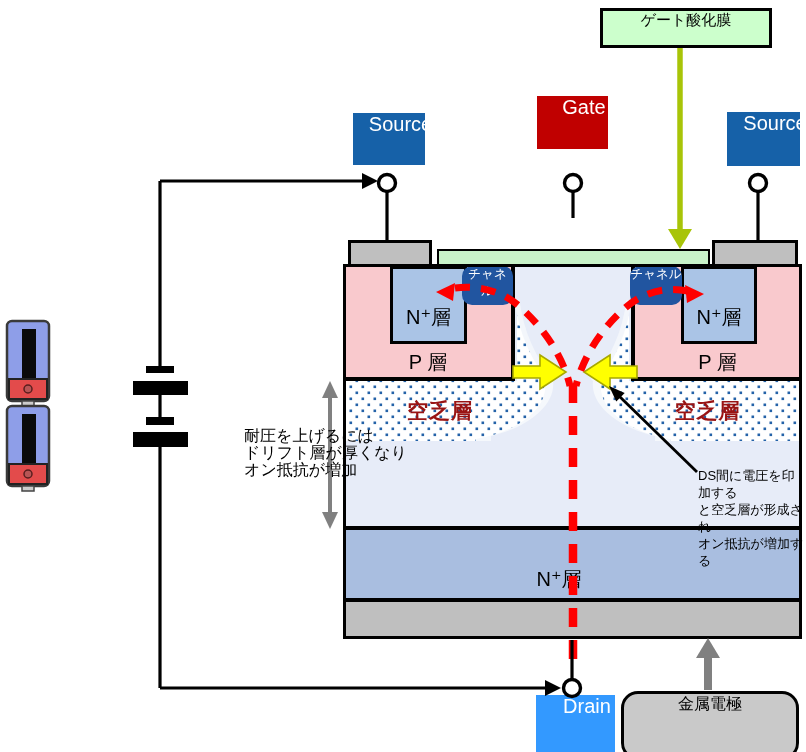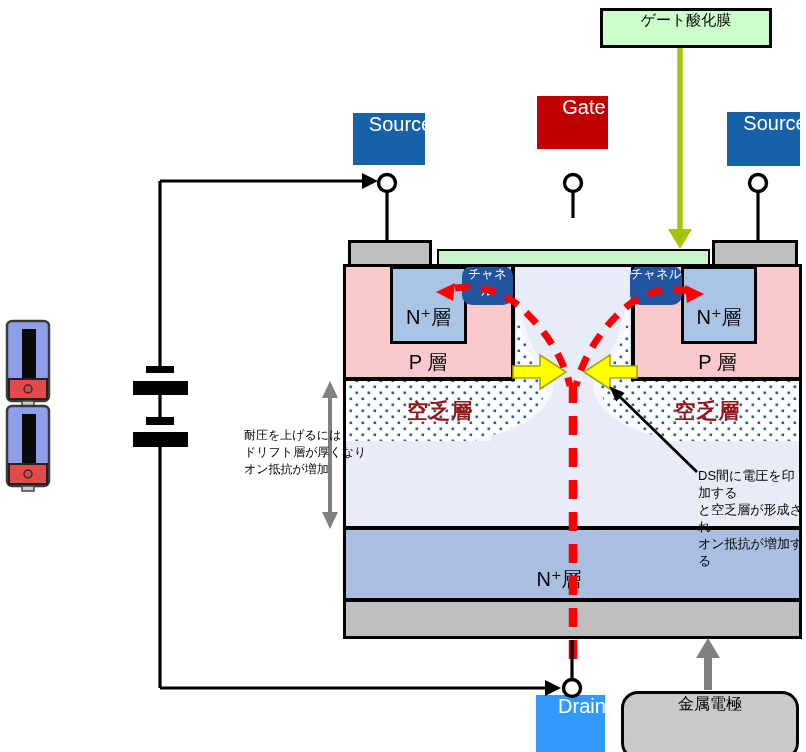--- a/index.html
+++ b/index.html
@@ -23,42 +23,42 @@
   .nplus{background:var(--c-n_plus_blue);border:3px solid #000;z-index:11;}
   .channel{background:var(--c-channel_navy);border-radius:10px;color:#fff;font-size:12.5px;z-index:12;}
   .band{background:#fff;z-index:10;}
   .drift{background:var(--c-drift_lavender);z-index:10;}
   .substrate{background:var(--c-substrate_blue);border-top:4px solid #000;z-index:10;}
   .botmetal{background:var(--c-metal_gray);border-top:4px solid #000;z-index:10;}
   .bodyborder{border:3.5px solid #000;z-index:14;pointer-events:none;background:transparent;}
   
   .lyrlabel{font-size:20px;color:#000;z-index:15;}
   .deplabel{font-size:21px;font-weight:bold;color:var(--c-depletion_text_red);z-index:30;letter-spacing:1px;font-family:Liberation Mono, monospace;}
-  .note{font-size:12px;color:#000;line-height:17px;white-space:pre-line;z-index:30;}
+  .note{font-size:16px;color:#000;line-height:17px;white-space:pre-line;z-index:30;}
   svg.overlay{position:absolute;left:0;top:0;z-index:20;pointer-events:none;}
 </style>
 </head>
 <body>
 
 <div id="stage">
 
   <div class="abs ctr callout" style="left:600px;top:8px;width:172px;height:40px;">
     <span>ゲート酸化膜</span>
   </div>
 
   <div class="abs ctr term src" style="left:353px;top:113px;width:72px;height:52px;">
     <span>Source</span>
   </div>
   <div class="abs ctr term gatebox" style="left:537px;top:96px;width:71px;height:53px;">
     <span>Gate</span>
   </div>
   <div class="abs ctr term src" style="left:727px;top:112px;width:73px;height:54px;">
     <span>Source</span>
   </div>
-  <div class="abs ctr term drainbox" style="left:536px;top:695px;width:69px;height:57px;">
+  <div class="abs ctr term drainbox" style="left:536px;top:695px;width:79px;height:57px;">
     <span>Drain</span>
   </div>
   <div class="abs ctr metalbox" style="left:621px;top:691px;width:178px;height:69px;border-radius:17px;">
     <span>金属電極</span>
   </div>
 
   <div class="abs oxstrip" style="left:437px;top:249px;width:273px;height:19px;"></div>
   <div class="abs contact" style="left:348px;top:240px;width:84px;height:28px;"></div>
   <div class="abs contact" style="left:712px;top:240px;width:86px;height:28px;"></div>
 

